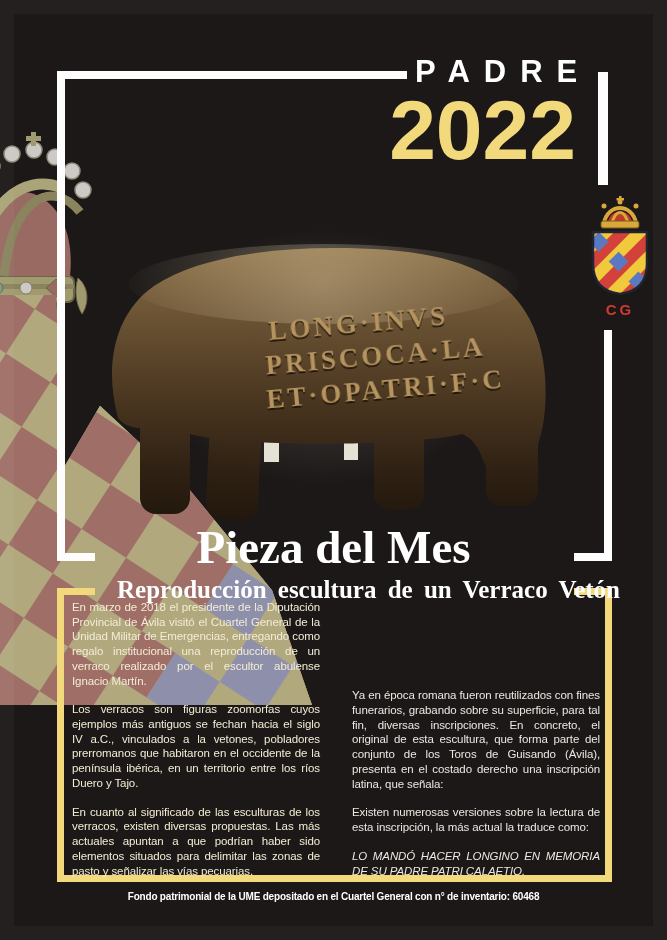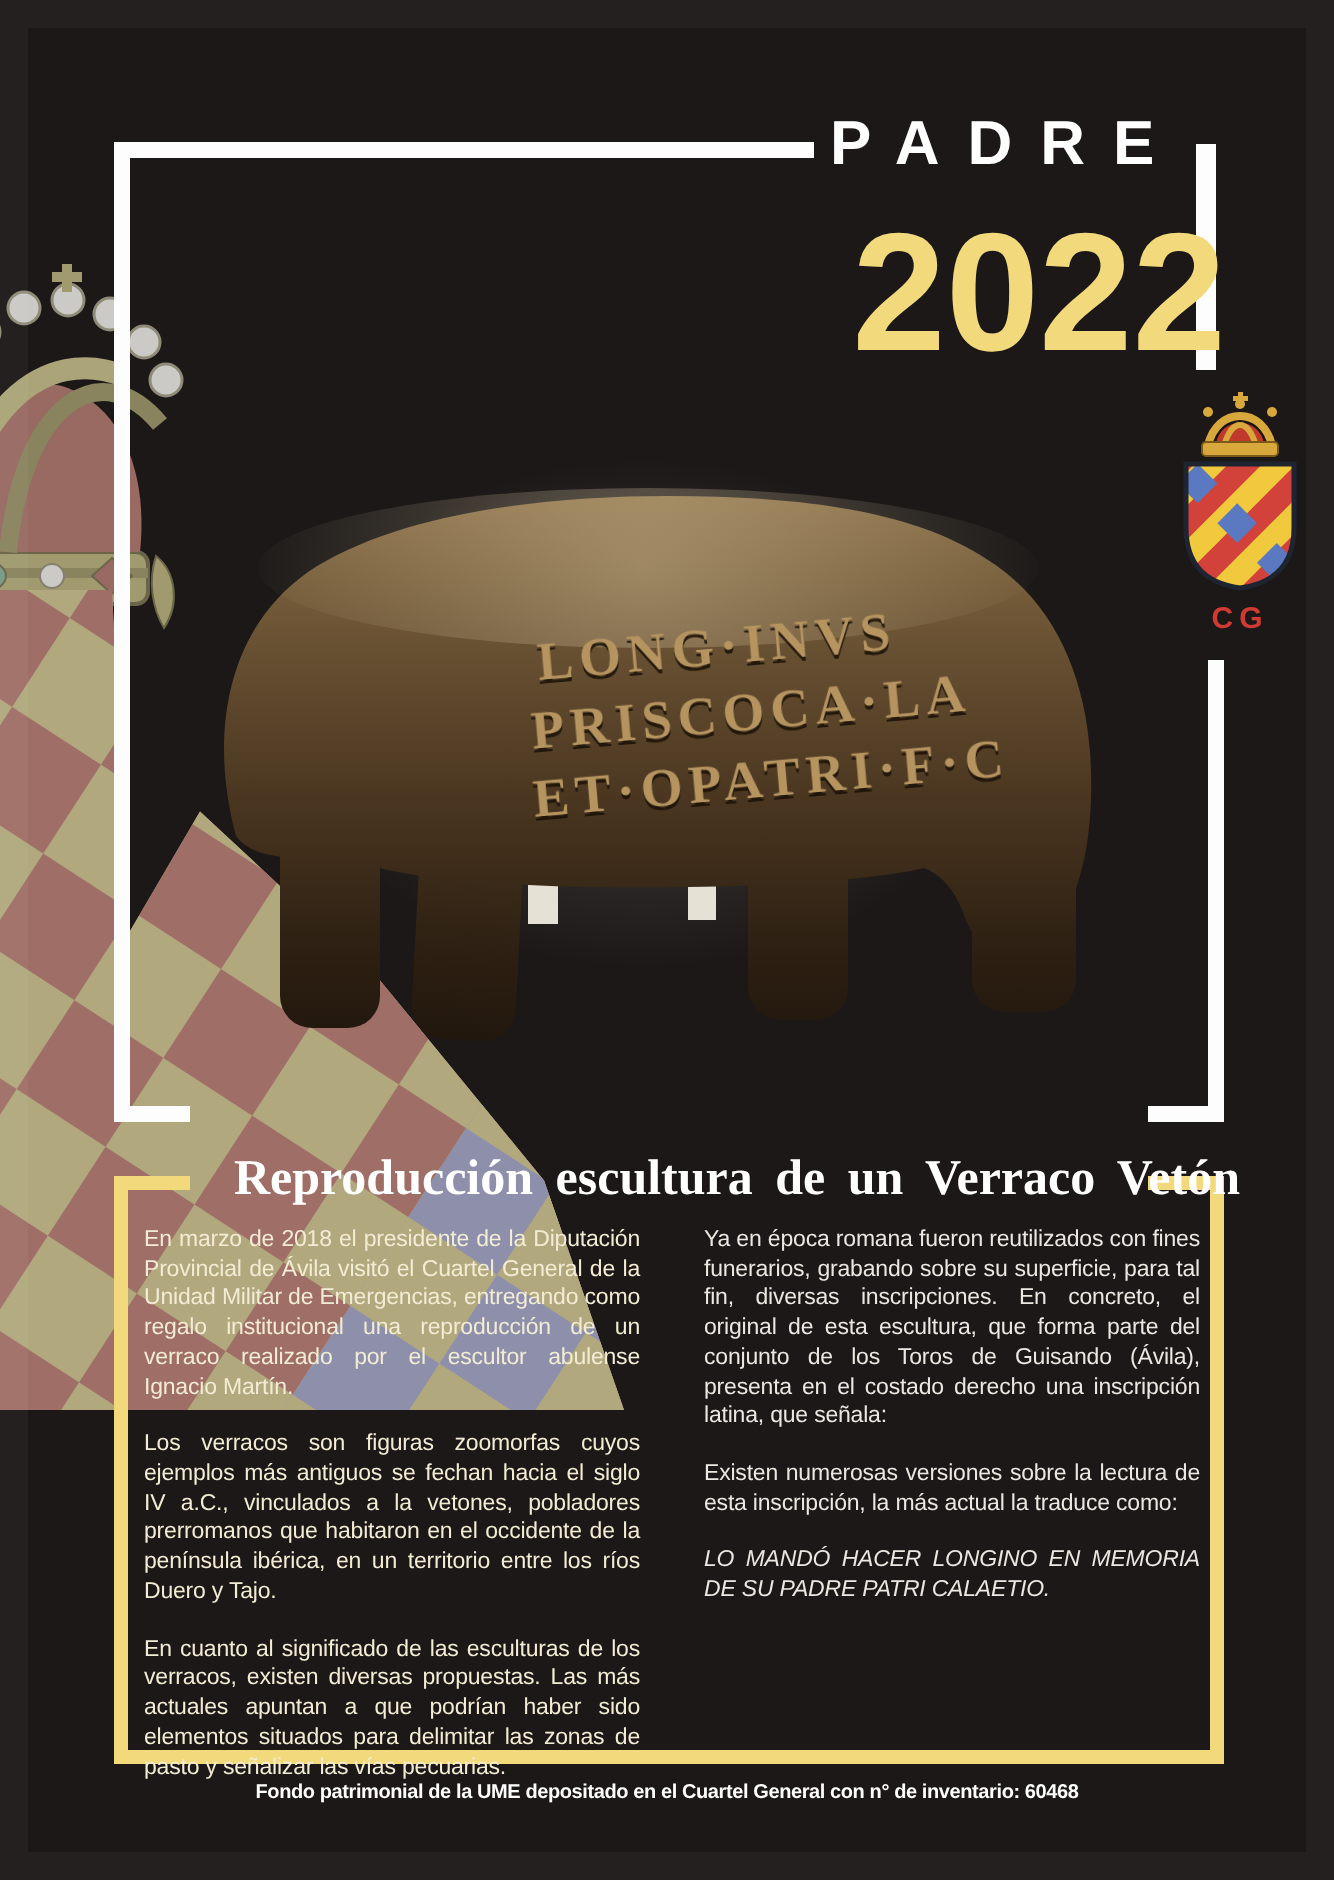--- a/index.html
+++ b/index.html
@@ -41,38 +41,38 @@
   .yf{background:#f2d97c;z-index:4;}
   .yf-left{left:57px;top:588px;width:7px;height:294px;}
   .yf-left-arm{left:57px;top:588px;width:38px;height:7px;}
   .yf-right{left:605px;top:588px;width:7px;height:294px;}
   .yf-right-arm{left:574px;top:588px;width:38px;height:7px;}
   .yf-bottom{left:57px;top:875px;width:555px;height:7px;}
 
   
   .marzo{position:absolute;left:415px;top:56px;z-index:5;color:#fff;font-weight:bold;
       font-size:31px;letter-spacing:14px;line-height:1;white-space:nowrap;}
-  .year{position:absolute;left:385px;top:88px;width:228px;z-index:5;text-align:right;
-      color:#f2d97c;font-weight:bold;font-size:84px;line-height:1;letter-spacing:0px;margin-top:16px;}
+  .year{position:absolute;left:348px;top:88px;width:228px;z-index:5;text-align:right;
+      color:#f2d97c;font-weight:bold;font-size:84px;line-height:1;letter-spacing:0px;}
 
   
   .cg{position:absolute;left:588px;top:196px;width:64px;z-index:5;text-align:center;}
   .cg svg{display:block;margin:0 auto;}
   .cg-label{color:#cf3b32;font-weight:bold;font-size:15px;letter-spacing:3px;margin-top:5px;}
 
   
   .title{position:absolute;left:0;top:524px;width:100%;z-index:5;text-align:center;color:#fff;
       font-family:"Liberation Serif","DejaVu Serif",serif;font-weight:bold;font-size:47px;line-height:1;}
   .subtitle{position:absolute;left:0;top:577px;width:100%;z-index:5;text-align:center;color:#fff;
       font-family:"Liberation Serif","DejaVu Serif",serif;font-weight:bold;font-size:25px;
       word-spacing:5px;line-height:1;padding-left:35px;}
 
   
-  .cols{position:absolute;left:72px;top:613px;width:528px;z-index:5;display:flex;gap:32px;
-      font-size:11.5px;line-height:1.28;text-align:justify;letter-spacing:-0.1px;}
+  .cols{position:absolute;left:72px;top:600px;width:528px;z-index:5;display:flex;gap:32px;
+      font-size:11.5px;line-height:1.28;text-align:justify;letter-spacing:-0.1px;align-items:flex-end;}
   .col{flex:1;}
   .col p{margin:0 0 14px 0;}
   .col p:last-child{margin-bottom:0;}
   .col-left{color:#f3ecd4;}
   .col-right{color:#eae8e1;}
   .italic{font-style:italic;}
 
   
   .footer{position:absolute;left:0;top:891px;width:100%;z-index:5;text-align:center;color:#ffffff;
       font-weight:bold;font-size:10px;letter-spacing:-0.2px;}
@@ -192,20 +192,21 @@
           <rect x="22" y="-4" width="14" height="14"></rect>
           <rect x="22" y="24" width="14" height="14"></rect>
           <rect x="22" y="52" width="14" height="14"></rect>
         </g>
       </g>
       <path d="M2 2 H56 V34 C56 54 44 62 29 64 C14 62 2 54 2 34 Z" fill="none" stroke="#1e2430" stroke-width="2.5"></path>
     </svg>
     <div class="cg-label">CG</div>
   </div>
 
+  <div class="title">Pieza del Mes</div>
   <div class="subtitle">Reproducción escultura de un Verraco Vetón</div>
 
   <div class="cols">
     <div class="col col-left">
       <p>En marzo de 2018 el presidente de la Diputación Provincial de Ávila visitó el Cuartel General de la Unidad Militar de Emergencias, entregando como regalo institucional una reproducción de un verraco realizado por el escultor abulense Ignacio Martín.</p>
       <p>Los verracos son figuras zoomorfas cuyos ejemplos más antiguos se fechan hacia el siglo IV a.C., vinculados a la vetones, pobladores prerromanos que habitaron en el occidente de la península ibérica, en un territorio entre los ríos Duero y Tajo.</p>
       <p>En cuanto al significado de las esculturas de los verracos, existen diversas propuestas. Las más actuales apuntan a que podrían haber sido elementos situados para delimitar las zonas de pasto y señalizar las vías pecuarias.</p>
     </div>
     <div class="col col-right">
       <p>Ya en época romana fueron reutilizados con fines funerarios, grabando sobre su superficie, para tal fin, diversas inscripciones. En concreto, el original de esta escultura, que forma parte del conjunto de los Toros de Guisando (Ávila), presenta en el costado derecho una inscripción latina, que señala:</p>

